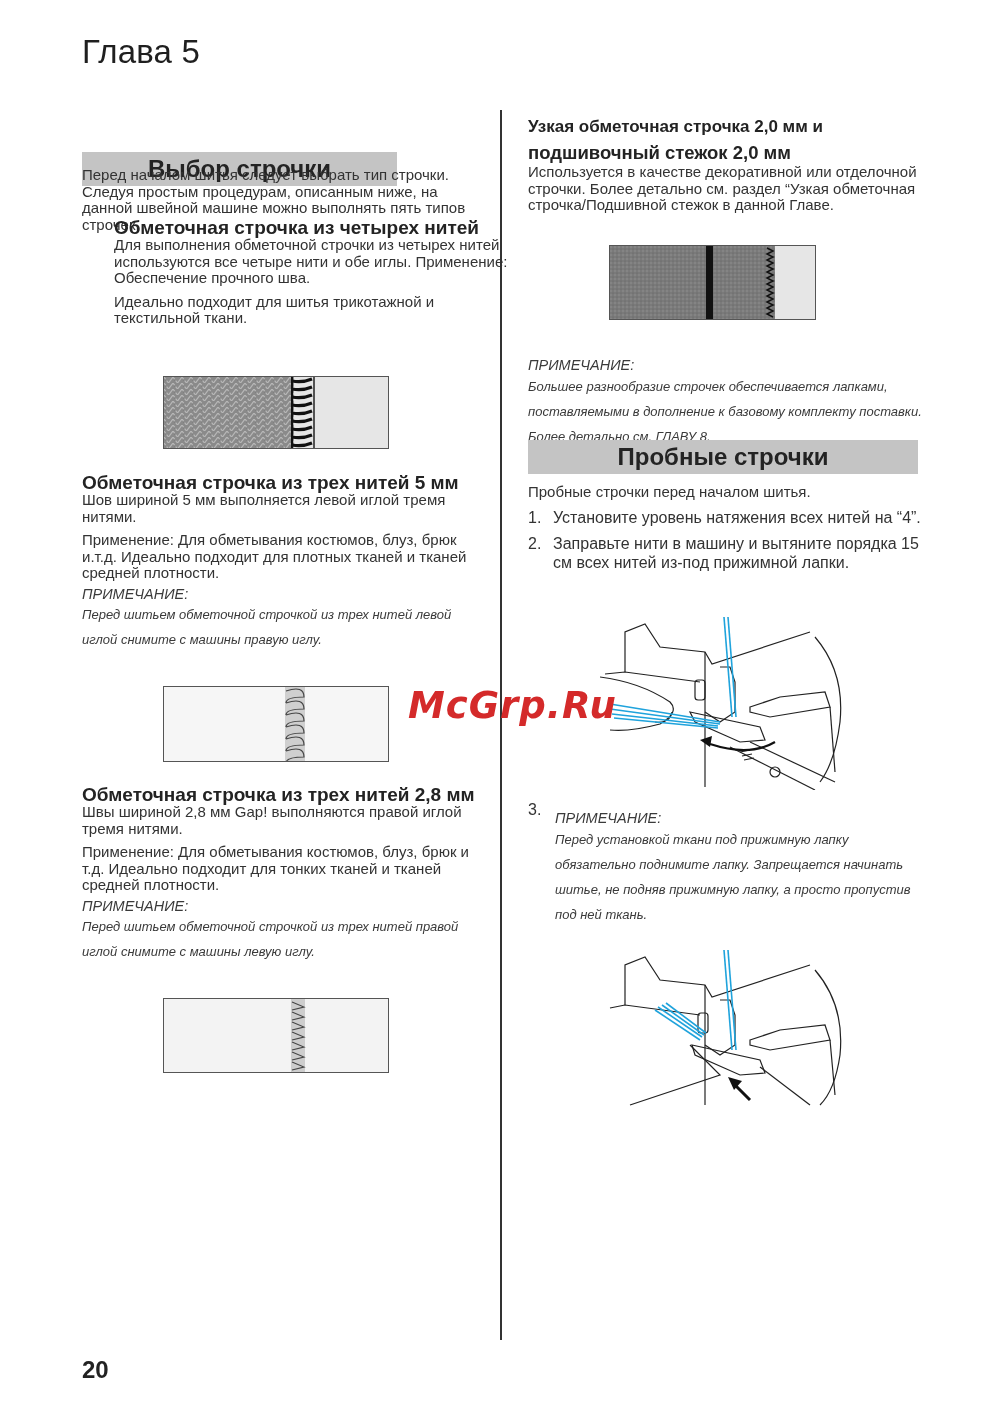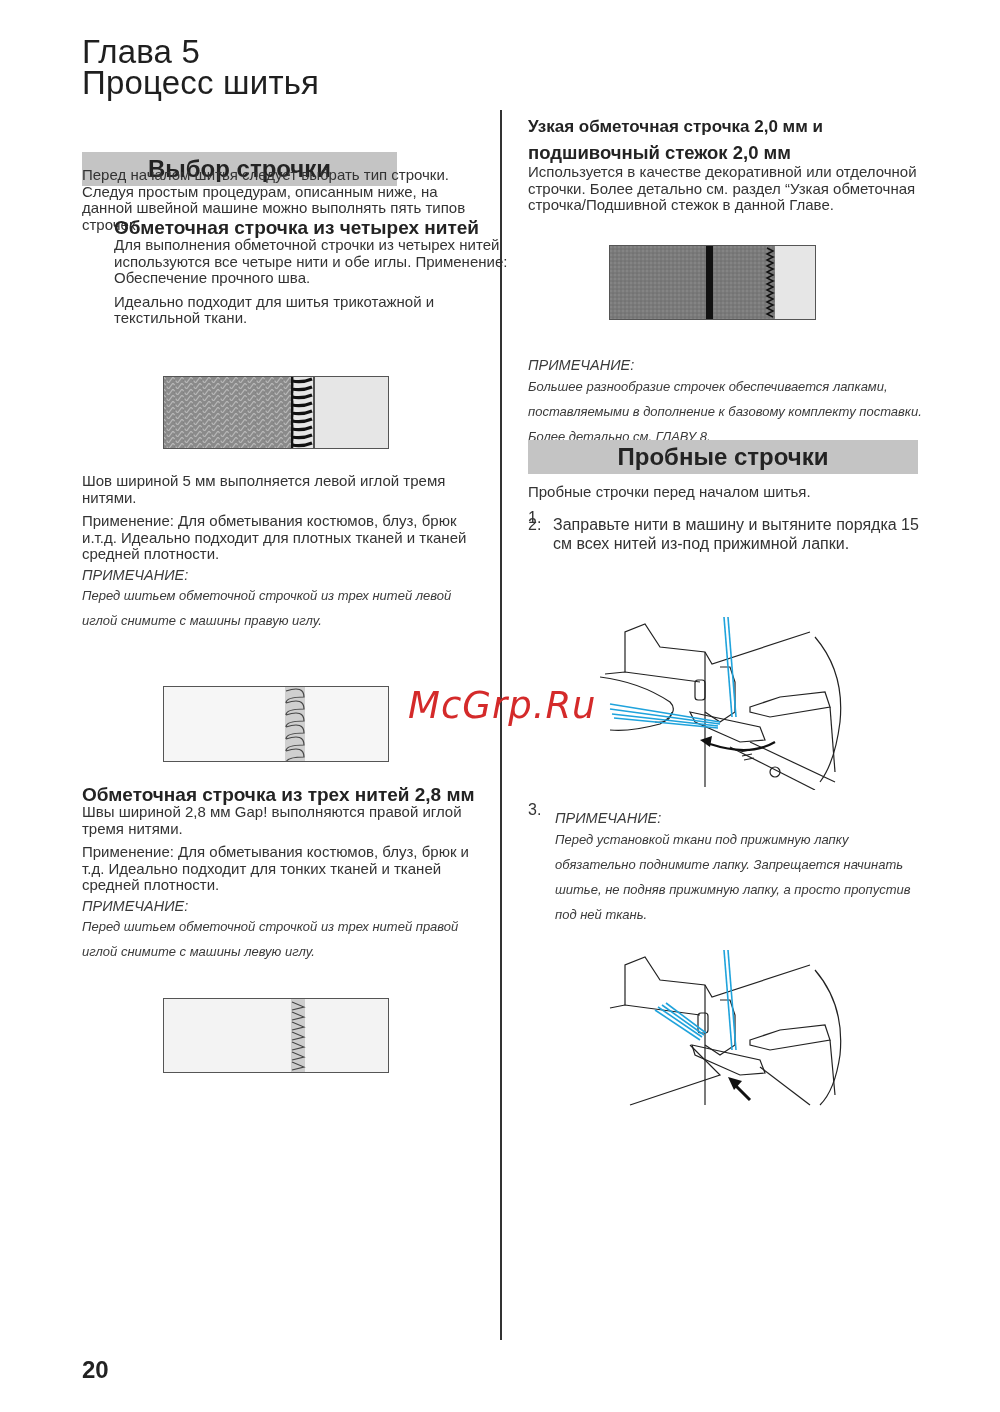--- a/index.html
+++ b/index.html
@@ -11,29 +11,28 @@
   .body { font-size: 15px; line-height: 16.5px; color: #333; }
   .h2 { font-size: 19px; font-weight: bold; line-height: 19px; color: #232323; }
   .note-label { font-size: 14.5px; font-style: italic; color: #3a3a3a; line-height: 16.5px; }
   .note { font-size: 13px; font-style: italic; color: #3a3a3a; line-height: 25px; }
   p { margin: 0; }
   .gap { height: 7px; }
   .swatch { position: absolute; border: 1.5px solid #555; box-sizing: border-box; overflow: hidden; }
   .divider { position: absolute; left: 500px; top: 110px; width: 2px; height: 1230px; background: #333; }
   .step { position: relative; padding-left: 25px; }
   .step .num { position: absolute; left: 0; top: 0; }
-  .watermark { position: absolute; left: 408px; top: 684px; font-family: "DejaVu Sans", sans-serif; font-size: 37px; color: #d42a2a; font-style: italic; letter-spacing: 1px; }
+  .watermark { position: absolute; left: 408px; top: 684px; font-family: "DejaVu Sans", sans-serif; font-size: 37px; color: #d42a2a; font-style: italic; letter-spacing: 1px; font-weight: bold; }
   .page-num { left: 82px; top: 1356px; font-size: 24px; font-weight: bold; color: #222; }
 </style>
 </head>
 <body>
 
 <div class="abs chapter">
   <div>Глава 5</div>
-  <div>Процесс шитья</div>
 </div>
 
 <div class="abs bar" style="left:82px; top:107px; width:315px;margin-top:45px;">Выбор строчки</div>
 
 <div class="abs body" style="left:82px; top:167px; width:395px;">Перед началом шитья следует выбрать тип строчки. Следуя простым процедурам, описанным ниже, на данной швейной машине можно выполнять пять типов строчек.</div>
 
 <div class="abs" style="left:82px; top:218px; width:395px;margin-left:32px;">
   <div class="h2">Обметочная строчка из четырех нитей</div>
   <p class="body">Для выполнения обметочной строчки из четырех нитей используются все четыре нити и обе иглы. Применение: Обеспечение прочного шва.</p>
   <div class="gap"></div>
@@ -61,20 +60,21 @@
       <path d="M128 52 q10 2 20 -2"></path>
         <path d="M128 60 q10 2 20 -2"></path>
         <path d="M128 68 q10 2 20 -2"></path>
     </g>
     <line x1="128" y1="0" x2="128" y2="73" stroke="#111" stroke-width="2"></line>
     <line x1="150" y1="0" x2="150" y2="73" stroke="#222" stroke-width="1.5"></line>
   </svg>
 </div>
 
 <div class="abs" style="left:82px; top:473px; width:395px;">
+  <div class="h2">Обметочная строчка из трех нитей 5 мм</div>
   <p class="body">Шов шириной 5 мм выполняется левой иглой тремя нитями.</p>
   <div class="gap"></div>
   <p class="body">Применение: Для обметывания костюмов, блуз, брюк и.т.д. Идеально подходит для плотных тканей и тканей средней плотности.</p>
   <div class="gap" style="height:4px"></div>
   <p class="note-label">ПРИМЕЧАНИЕ:</p>
   <p class="note">Перед шитьем обметочной строчкой из трех нитей левой иглой снимите с машины правую иглу.</p>
 </div>
 
 <div class="swatch" style="left:163px; top:686px; width:226px; height:76px;">
   <svg width="226" height="76" viewBox="0 0 226 76">
@@ -148,20 +148,21 @@
   <p class="note">Большее разнообразие строчек обеспечивается лапками, поставляемыми в дополнение к базовому комплекту поставки. Более детально см. ГЛАВУ 8.</p>
 </div>
 
 <div class="abs bar" style="left:528px; top:440px; width:390px;">Пробные строчки</div>
 
 <div class="abs body" style="left:528px; top:484px; width:400px;">
   <p>Пробные строчки перед началом шитья.</p>
   <div class="gap"></div>
   <div class="step" style="font-size:16px; line-height:19px;">
     <span class="num">1.</span>
+    <span>Установите уровень натяжения всех нитей на “4”.</span>
   </div>
   <div class="gap"></div>
   <div class="step" style="font-size:16px; line-height:19px;">
     <span class="num">2.</span>
     <span>Заправьте нити в машину и вытяните порядка 15 см всех нитей из-под прижимной лапки.</span>
   </div>
 </div>
 
 <div class="abs" style="left:600px; top:612px; width:250px; height:178px;">
   <svg width="250" height="178" viewBox="0 0 250 178">

